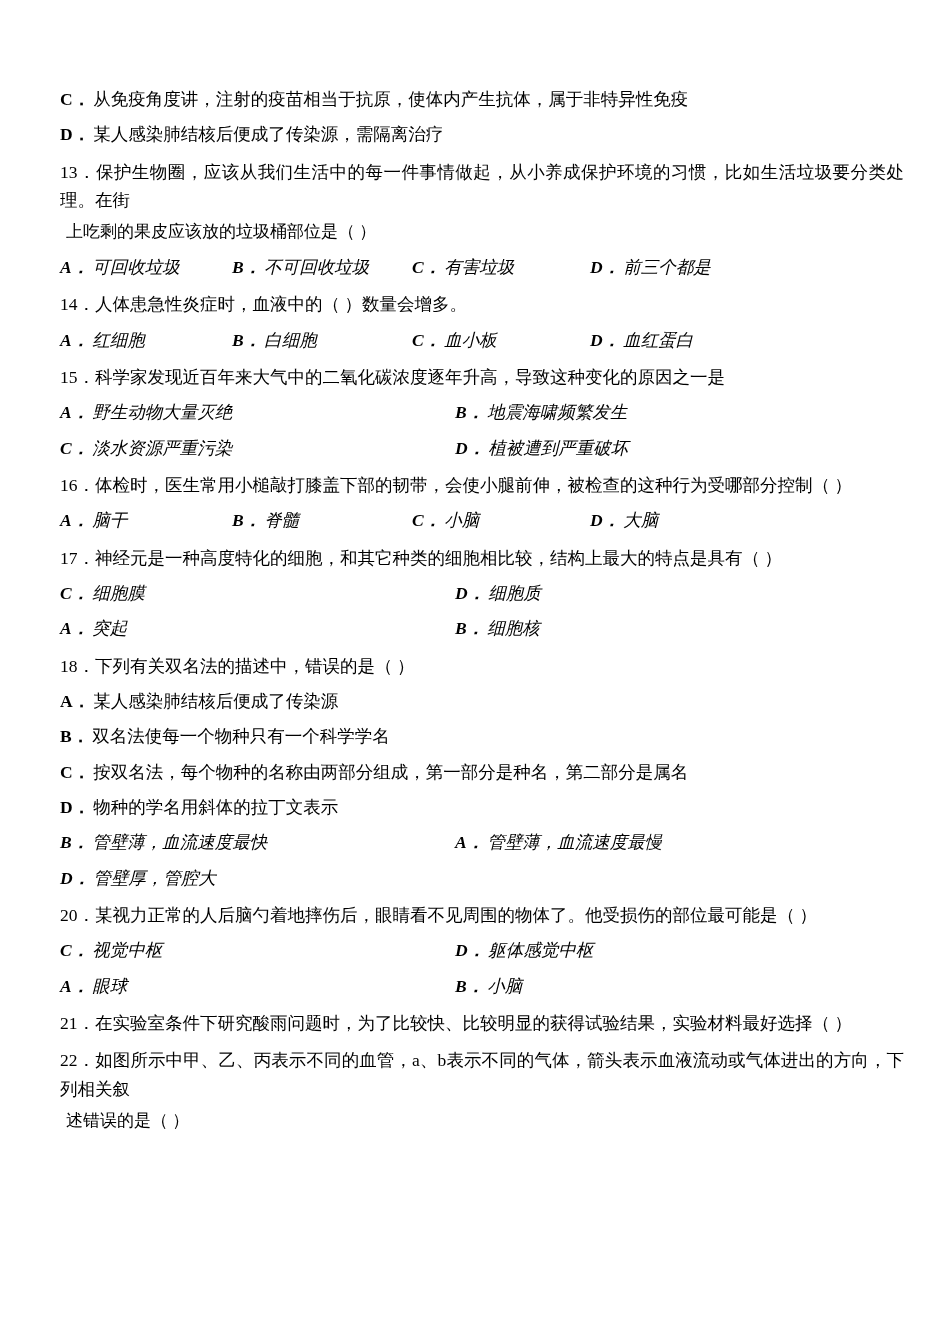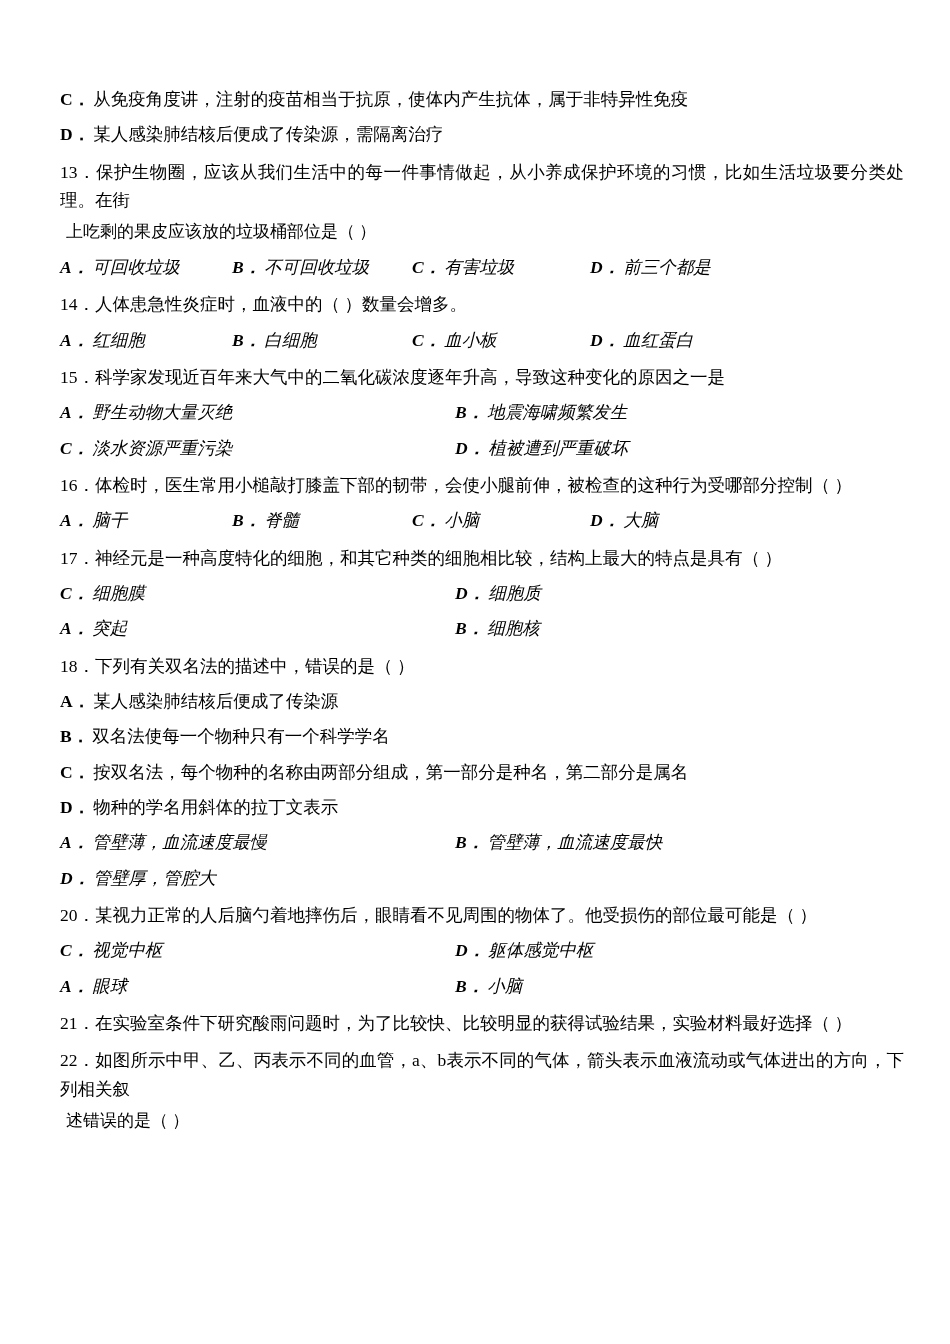--- a/index.html
+++ b/index.html
@@ -141,22 +141,22 @@
   <div class="block">
     <div class="qline">18．下列有关双名法的描述中，错误的是（        ）</div>
     <div class="optline"><span class="lbl">A．</span><span class="txt">某人感染肺结核后便成了传染源</span></div>
     <div class="optline"><span class="lbl">B．</span><span class="txt">双名法使每一个物种只有一个科学学名</span></div>
     <div class="optline"><span class="lbl">C．</span><span class="txt">按双名法，每个物种的名称由两部分组成，第一部分是种名，第二部分是属名</span></div>
     <div class="optline"><span class="lbl">D．</span><span class="txt">物种的学名用斜体的拉丁文表示</span></div>
   </div>
 
   <div class="block">
     <div class="optrow cols2">
+      <span class="opt"><span class="lbl">B．</span><span class="txt">管壁薄，血流速度最快</span></span>
       <span class="opt"><span class="lbl">A．</span><span class="txt">管壁薄，血流速度最慢</span></span>
-      <span class="opt"><span class="lbl">B．</span><span class="txt">管壁薄，血流速度最快</span></span>
     </div>
     <div class="optrow cols2">
       <span class="opt"><span class="lbl">D．</span><span class="txt">管壁厚，管腔大</span></span>
     </div>
   </div>
 
   <div class="block">
     <div class="qline">20．某视力正常的人后脑勺着地摔伤后，眼睛看不见周围的物体了。他受损伤的部位最可能是（         ）</div>
     <div class="optrow cols2">
       <span class="opt"><span class="lbl">C．</span><span class="txt">视觉中枢</span></span>

